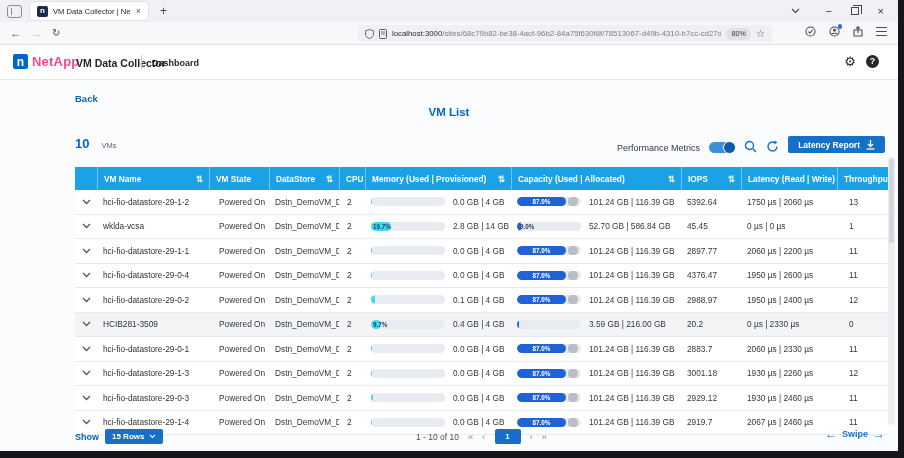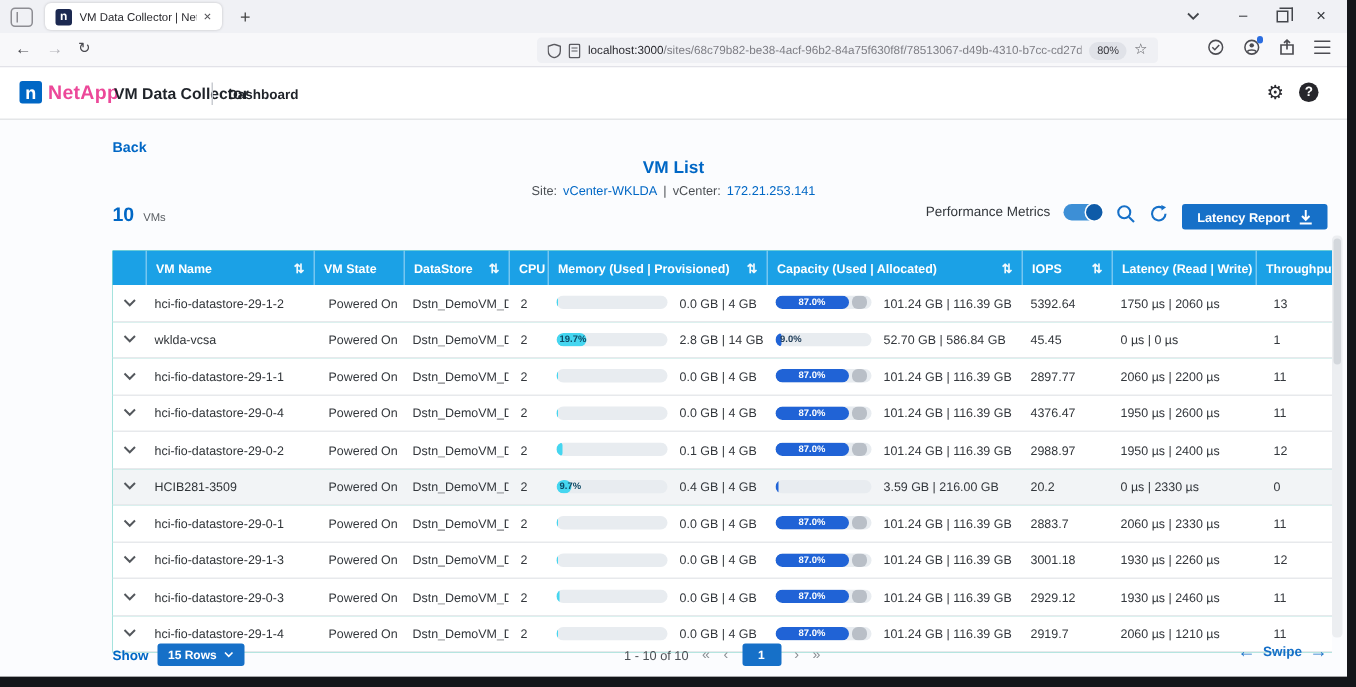--- a/index.html
+++ b/index.html
@@ -52,22 +52,22 @@
 
   
   .page{position:absolute;left:0;top:80px;width:100%;height:371px;background:#fbfcfe}
   .back{position:absolute;left:75px;top:13px;font-size:9.5px;font-weight:700;color:#0067C5;cursor:pointer}
   .vm-title{position:absolute;left:0;top:26px;width:100%;text-align:center;font-size:11.5px;font-weight:600;color:#0067C5}
   .site-line{position:absolute;left:0;top:42px;width:100%;text-align:center;font-size:8.5px;color:#4b4f54}
   .site-line .blue{color:#0067C5}
   .site-line span{margin:0 2px}
   .count-wrap{position:absolute;left:75px;top:54px}
   .count-num{font-size:13px;font-weight:bold;color:#0067C5}
-  .count-unit{font-size:7.5px;color:#5a5e63;margin-left:6px}
-  .controls{position:absolute;right:13px;top:56px;display:flex;align-items:flex-start;gap:9px}
+  .count-unit{font-size:7.5px;color:#5a5e63;margin-left:12px}
+  .controls{position:absolute;right:13px;top:56px;display:flex;align-items:flex-end;gap:9px}
   .perf-label{font-size:9px;color:#33373c}
   .toggle{width:26px;height:11px;border-radius:6px;background:#3d8fd6;position:relative;cursor:pointer}
   .knob{position:absolute;right:-1px;top:-1px;width:13px;height:13px;border-radius:50%;background:#0f5ba8;border:1px solid #fff}
   .icon-btn{display:flex;cursor:pointer}
   .dl-btn{height:17px;padding:0 10px;background:#1670c8;border-radius:2px;color:#fff;font-size:8.5px;font-weight:700;display:flex;align-items:center;gap:6px;cursor:pointer}
 
   
   .table{position:absolute;left:75px;top:87px;width:813px;overflow:hidden;background:#14b8a6}
   .thead{display:flex;height:23px;background:#1ba1e6;color:#fff;align-items:stretch;width:840px}
   .th{display:flex;align-items:center;padding:0 6px;font-size:8.3px;font-weight:600;flex:0 0 auto;white-space:nowrap;overflow:hidden}
@@ -194,23 +194,20 @@
     <div class="app-title">VM Data Collector</div>
     <div class="hdr-div"></div>
     <div class="nav-dash">Dashboard</div>
     <div class="gear">⚙</div>
     <div class="help">?</div>
   </div>
 
   <div class="page">
     <div class="back">Back</div>
     <div class="vm-title">VM List</div>
-    <div class="site-line">
-      <span>Site:</span><span class="blue">vCenter-WKLDA</span><span>|</span><span>vCenter:</span><span class="blue">172.21.253.141</span>
-    </div>
 
     <div class="count-wrap">
       <span class="count-num">10</span><span class="count-unit">VMs</span>
     </div>
 
     <div class="controls">
       <span class="perf-label">Performance Metrics</span>
       <span class="toggle">
           <span class="knob"></span>
         </span>
@@ -731,21 +728,21 @@
                 <span class="fill-cap" style="width: 76%;"></span>
                 <span class="cap-dark" style="display: block;"></span>
                 <span class="lbl-cap big" style="width: 76%;">87.0%</span>
               </span>
       <span class="t-cap">101.24 GB | 116.39 GB</span>
     </div>
     <div class="c c-iops">
               <span class="t-iops">2919.7</span>
             </div>
     <div class="c c-lat">
-              <span class="t-lat">2060 µs | 1210 µs</span>
+              <span class="t-lat">2067 µs | 2460 µs</span>
             </div>
     <div class="c c-tp">
               <span class="t-tp">11</span>
             </div>
   </div>
         </div>
     </div>
     <div class="vstrip">
         <span class="vthumb"></span>
       </div>

